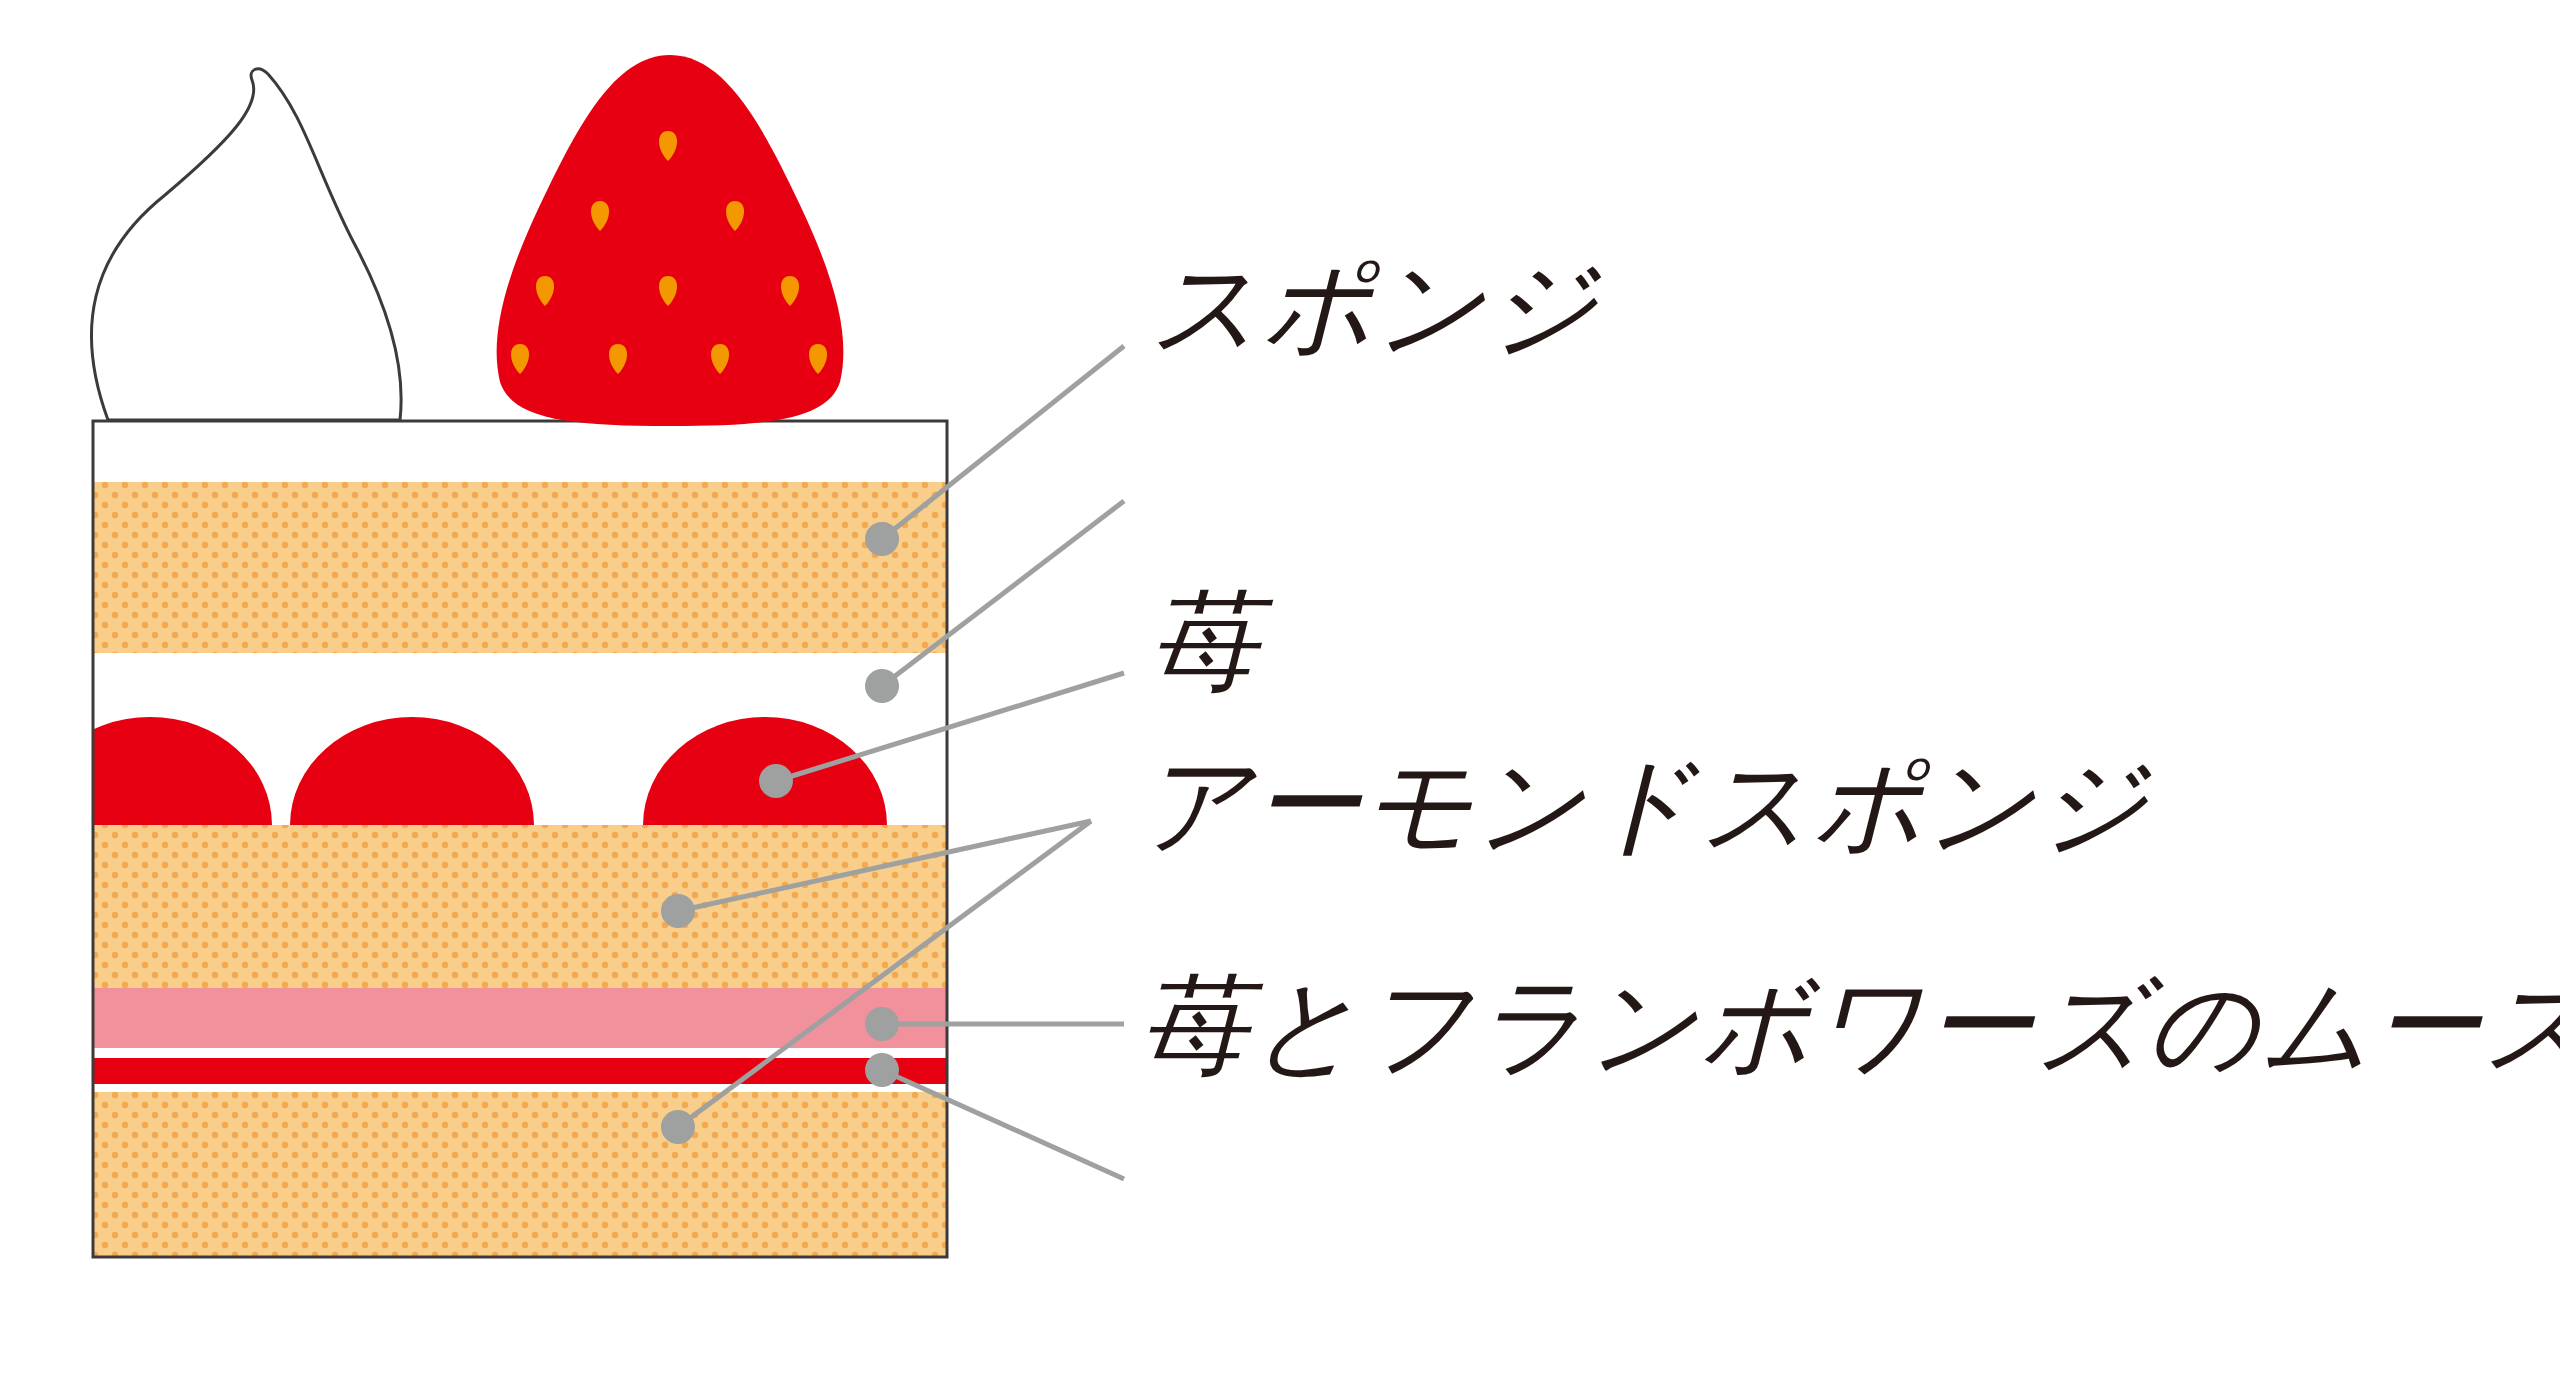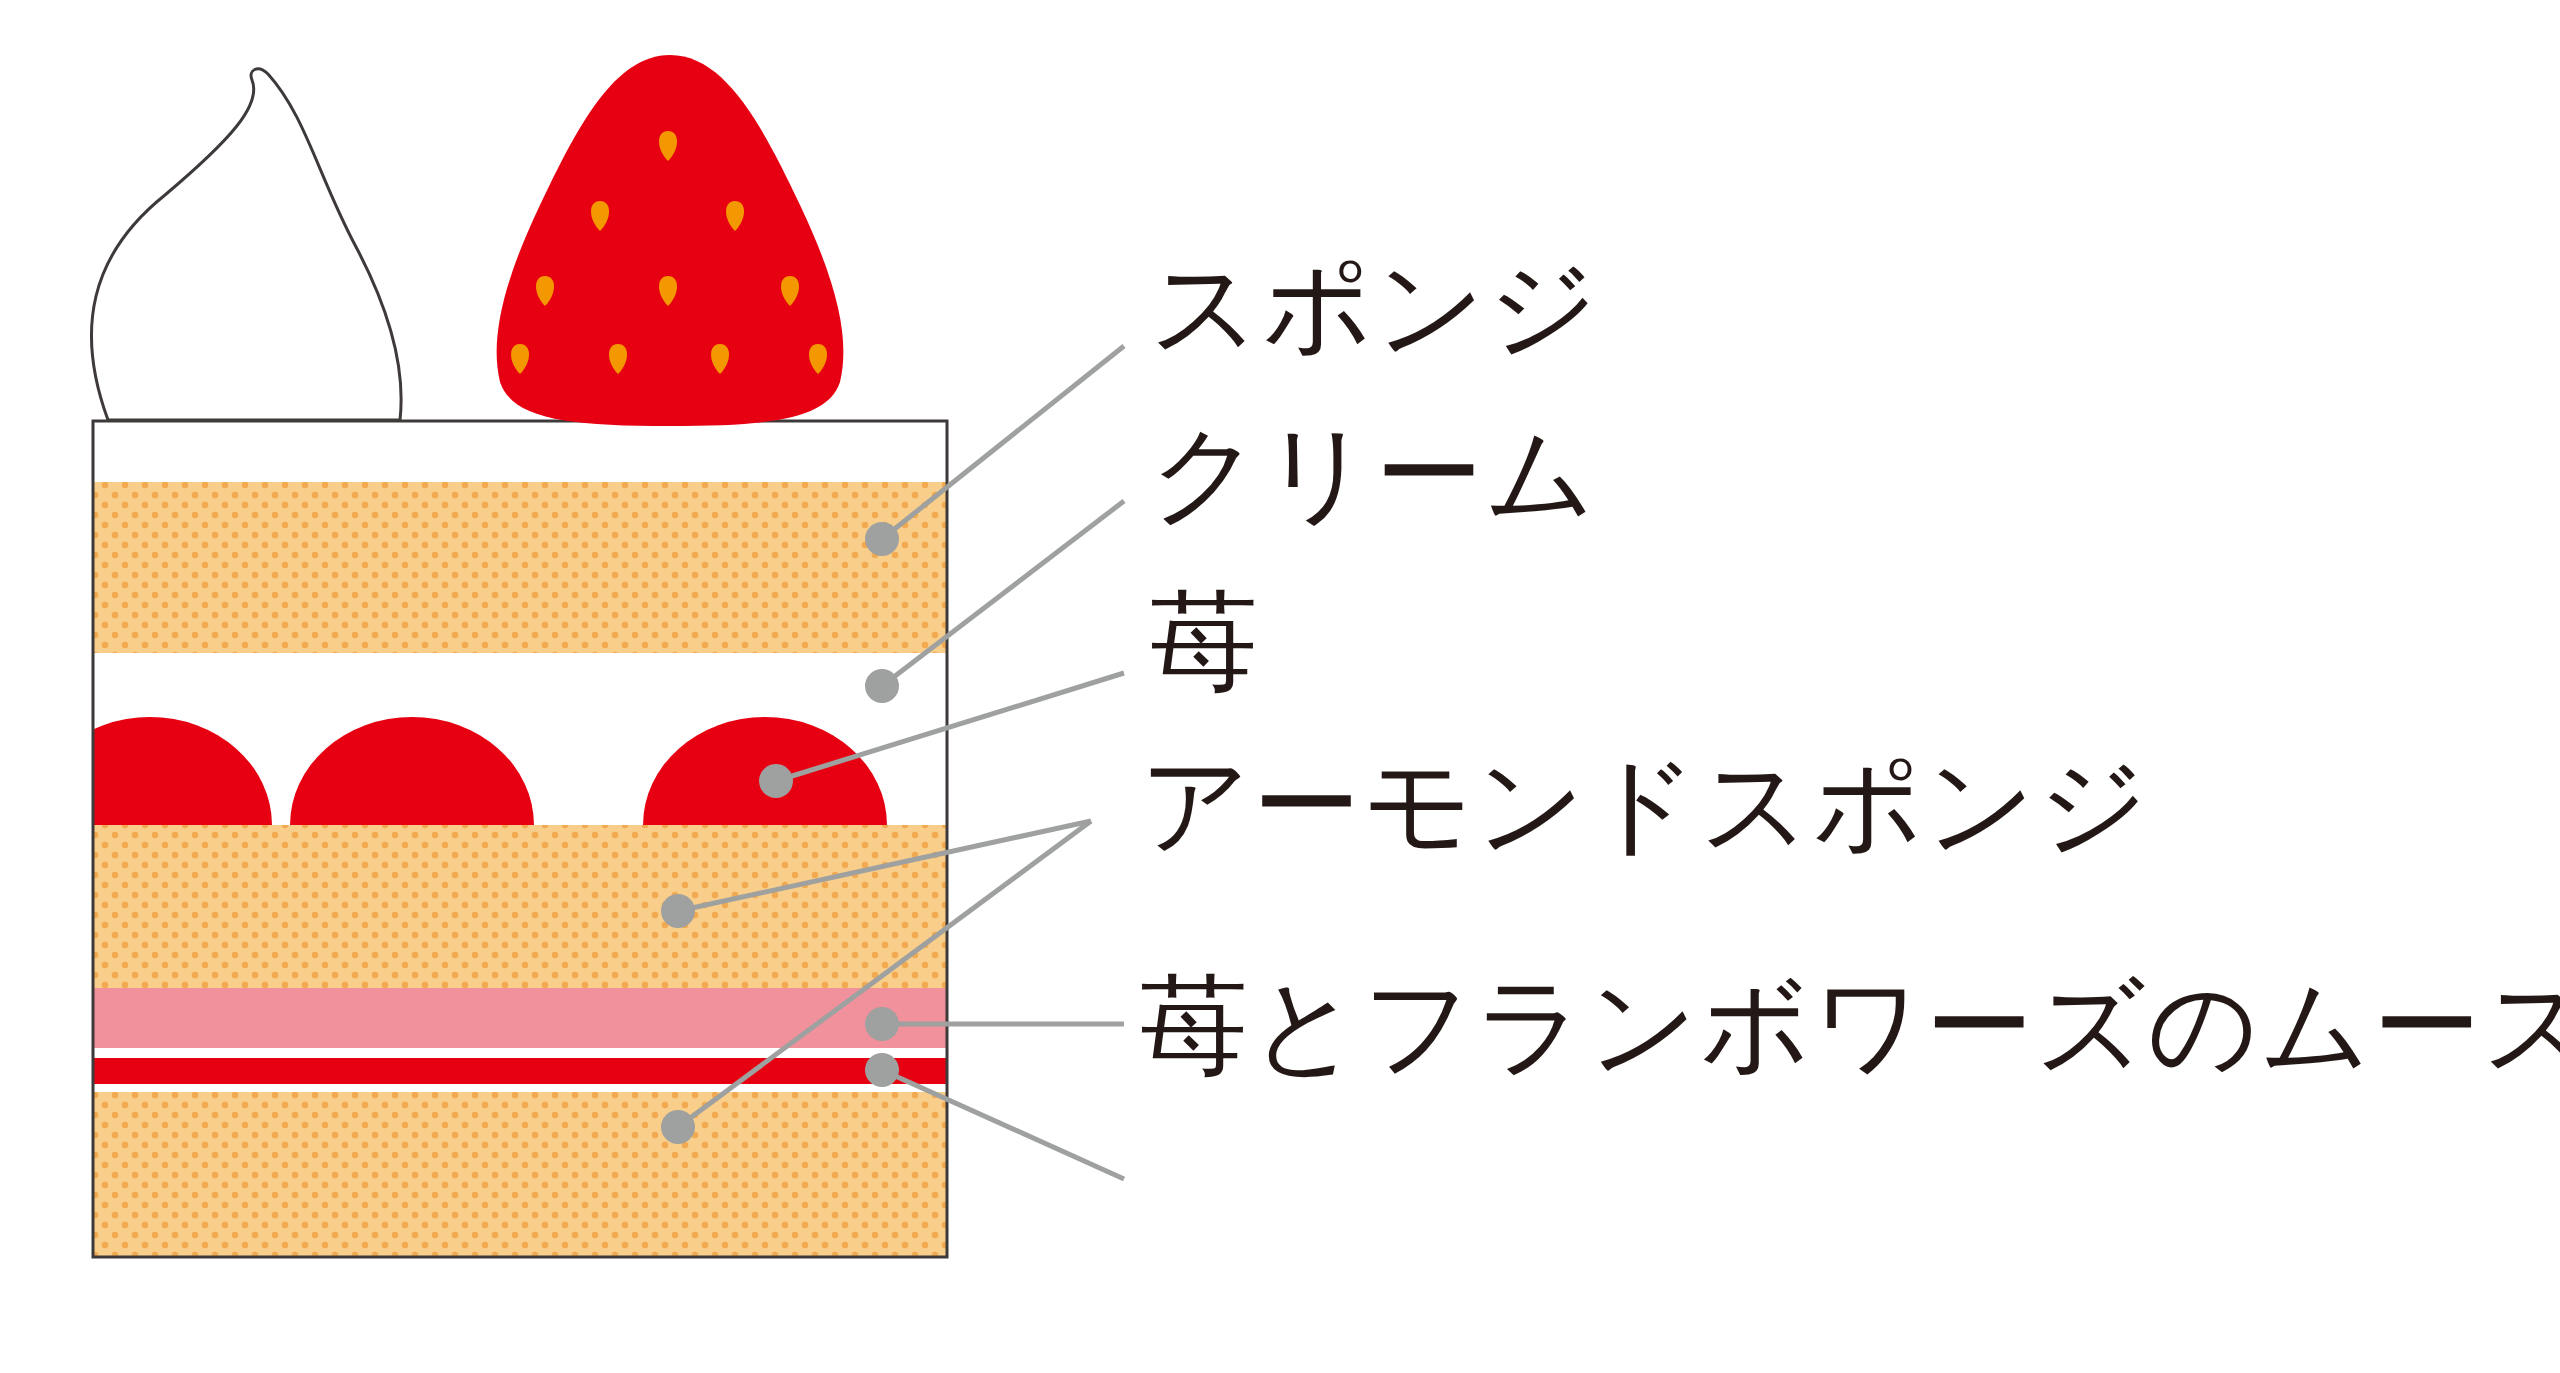--- a/index.html
+++ b/index.html
@@ -17,20 +17,21 @@
   body{
     background:var(--background);
     font-family:"DejaVu Sans","Liberation Sans",sans-serif;
   }
   .stage{
     position:relative;
     width:2560px;
     height:1373px;
     background:var(--background);
     overflow:hidden;
+    font-style:italic;
   }
   .stage svg{
     position:absolute;
     left:0;top:0;
     width:2560px;
     height:1373px;
     display:block;
   }
   .label{
     position:absolute;
@@ -138,18 +139,17 @@
       <circle cx="882" cy="686" r="17"></circle>
       <circle cx="776" cy="781" r="17"></circle>
       <circle cx="678" cy="911" r="17"></circle>
       <circle cx="678" cy="1127" r="17"></circle>
       <circle cx="882" cy="1024" r="17"></circle>
       <circle cx="882" cy="1070" r="17"></circle>
     </g>
   </svg>
 
   <div class="label label-sponge">スポンジ</div>
-  <div class="label label-cream">クリーム</div>
   <div class="label label-strawberry">苺</div>
   <div class="label label-almond">アーモンドスポンジ</div>
   <div class="label label-mousse">苺とフランボワーズのムース</div>
 
 </div>
 
 </body></html>

